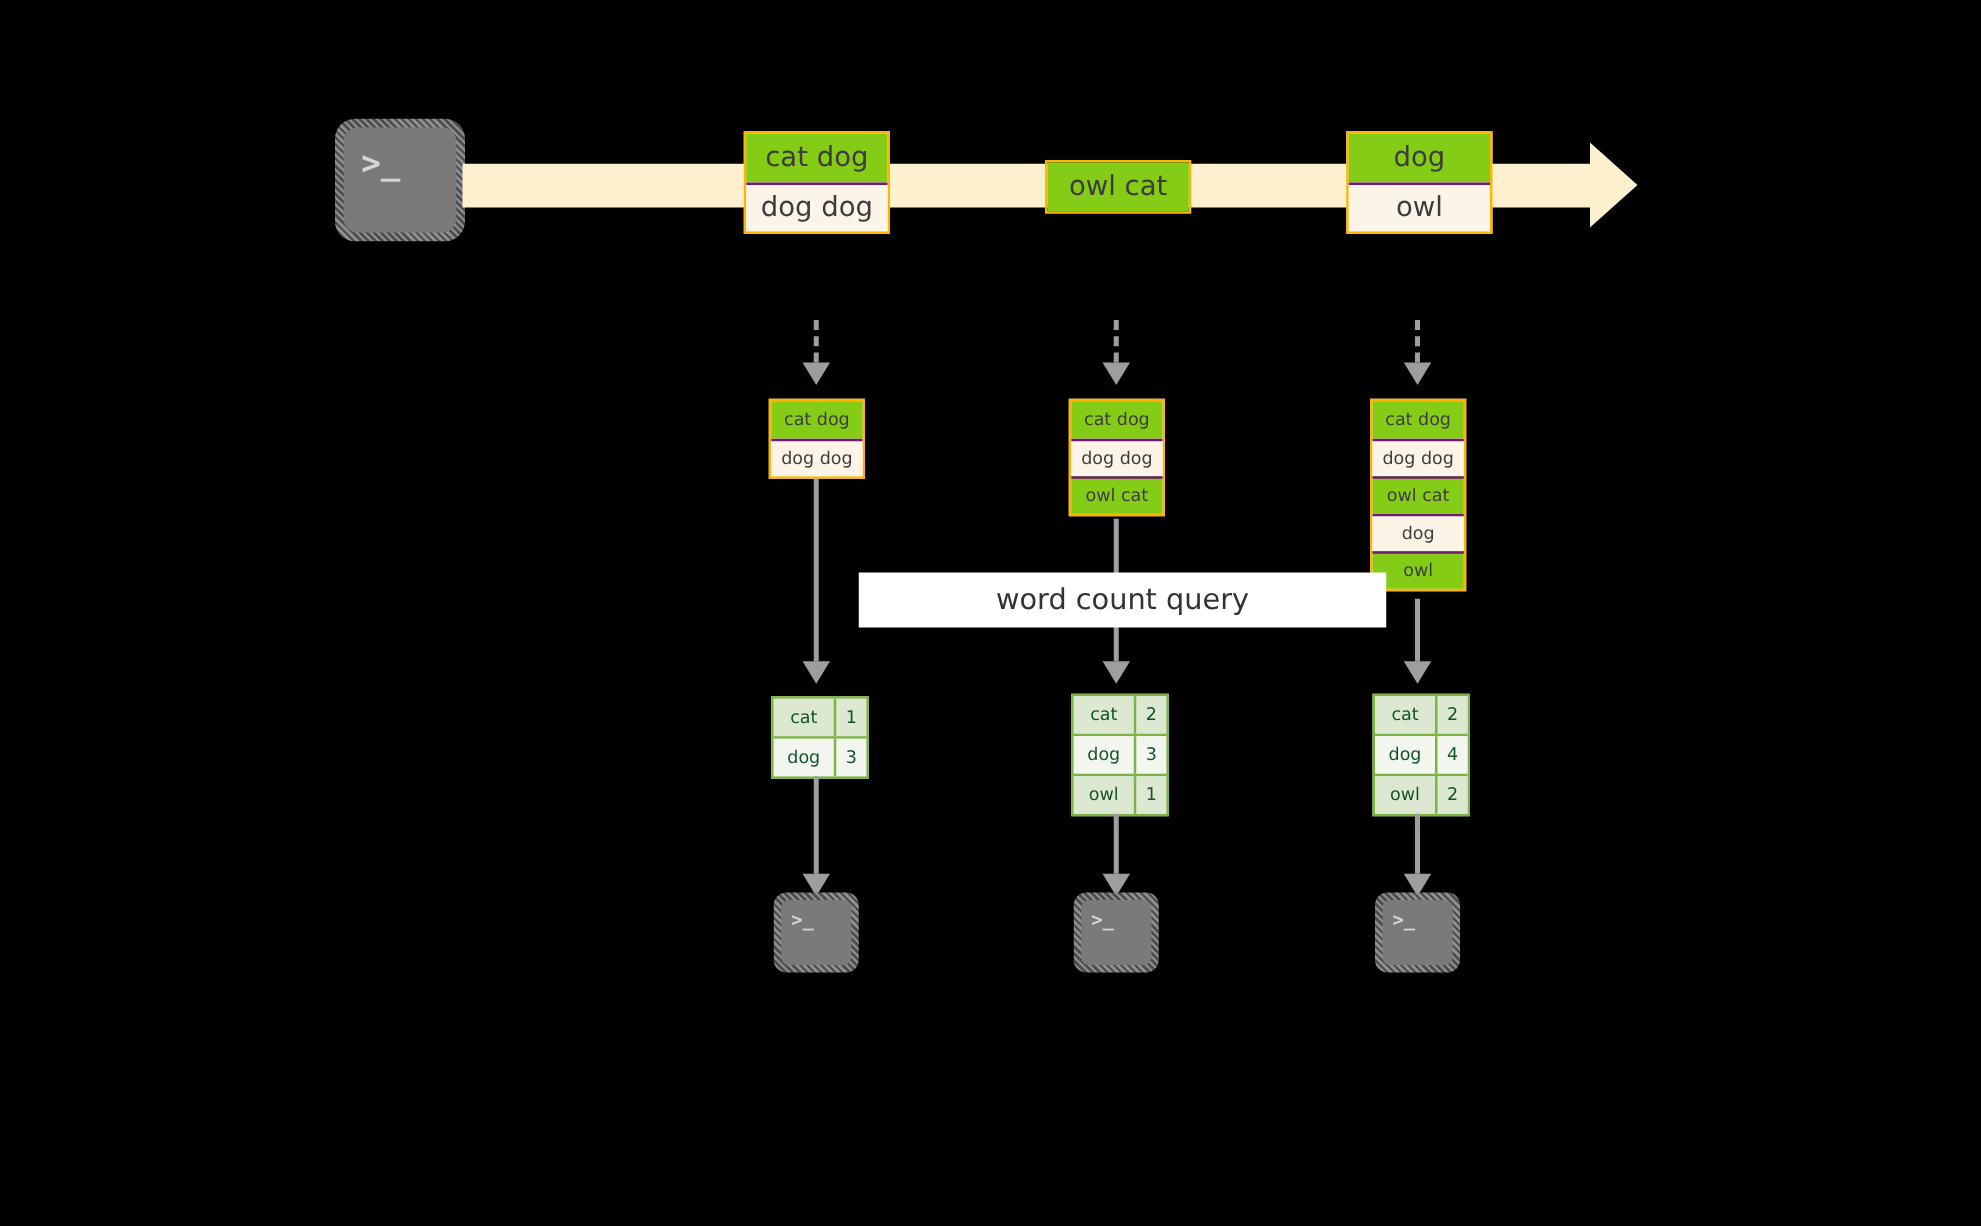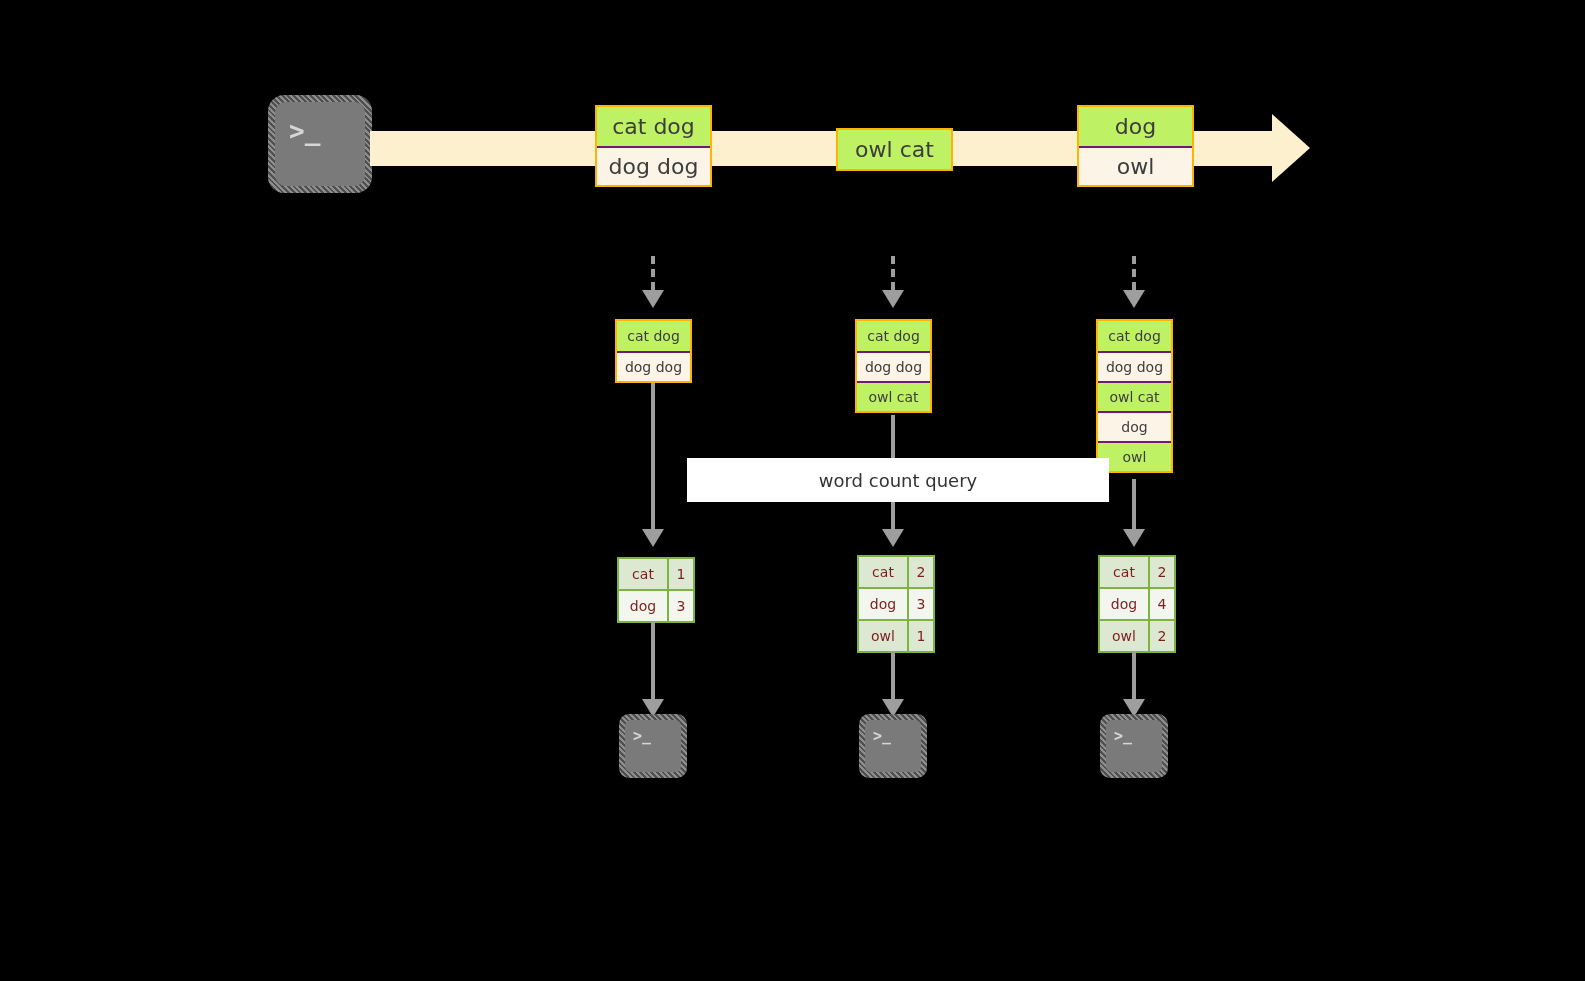--- a/index.html
+++ b/index.html
@@ -81,21 +81,21 @@
   }
   .obox .row {
     box-sizing: border-box;
     display: flex;
     align-items: center;
     justify-content: center;
     color: #3d3d3d;
     white-space: nowrap;
   }
   .obox .row + .row { border-top: 2px solid #701a75; }
-  .obox .row.shade { background: #bef264; }
+  .obox .row.shade { background: #84cc16; }
   .obox .row.plain { background: #fdf4e8; }
 
   
   .obox.top { }
   .obox.top .row { height: 39px; font-size: 22px; }
 
   
   .obox.mid .row { height: 30px; font-size: 14px; }
 
   
@@ -111,21 +111,21 @@
     display: flex;
     height: 30px;
   }
   .gtable .grow + .grow { border-top: 2px solid #7cb342; }
   .gtable .gcell {
     box-sizing: border-box;
     display: flex;
     align-items: center;
     justify-content: center;
     font-size: 14px;
-    color: #7f1d1d;
+    color: #14532d;
   }
   .gtable .gcell.word { flex: 0 0 48px; }
   .gtable .gcell.count { flex: 0 0 26px; border-left: 2px solid #7cb342; }
   .gtable .grow.shade .gcell { background: #dde8d2; }
   .gtable .grow.plain .gcell { background: #f2f6ee; }
 
   
   .vline {
     position: absolute;
     width: 4px;
@@ -150,21 +150,21 @@
     left: 687px;
     top: 458px;
     width: 422px;
     height: 44px;
     background: #ffffff;
     display: flex;
     align-items: center;
     justify-content: center;
   }
   .banner .label {
-    font-size: 18px;
+    font-size: 23px;
     color: #333333;
     white-space: nowrap;
   }
 </style>
 </head>
 <body>
 
 <div id="stage">
 
   <div class="terminal big">

